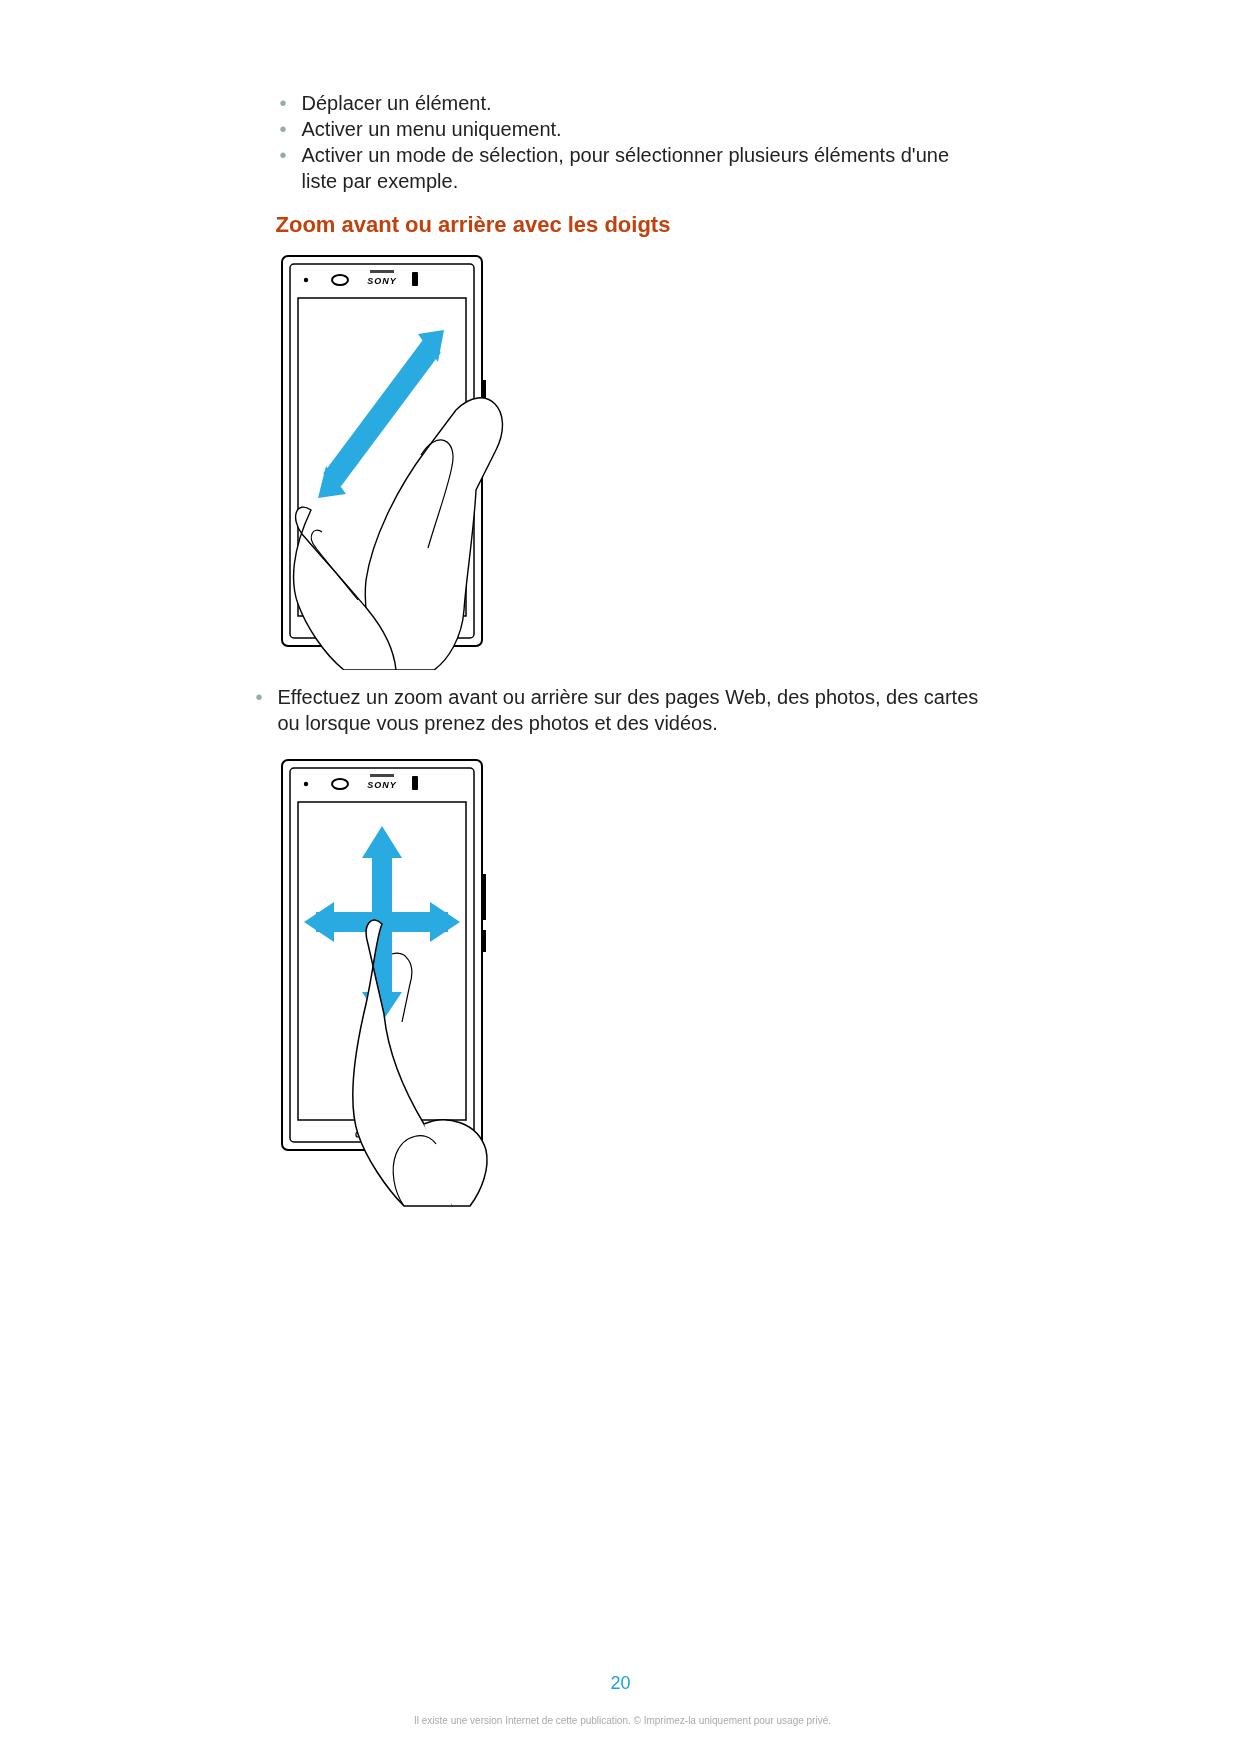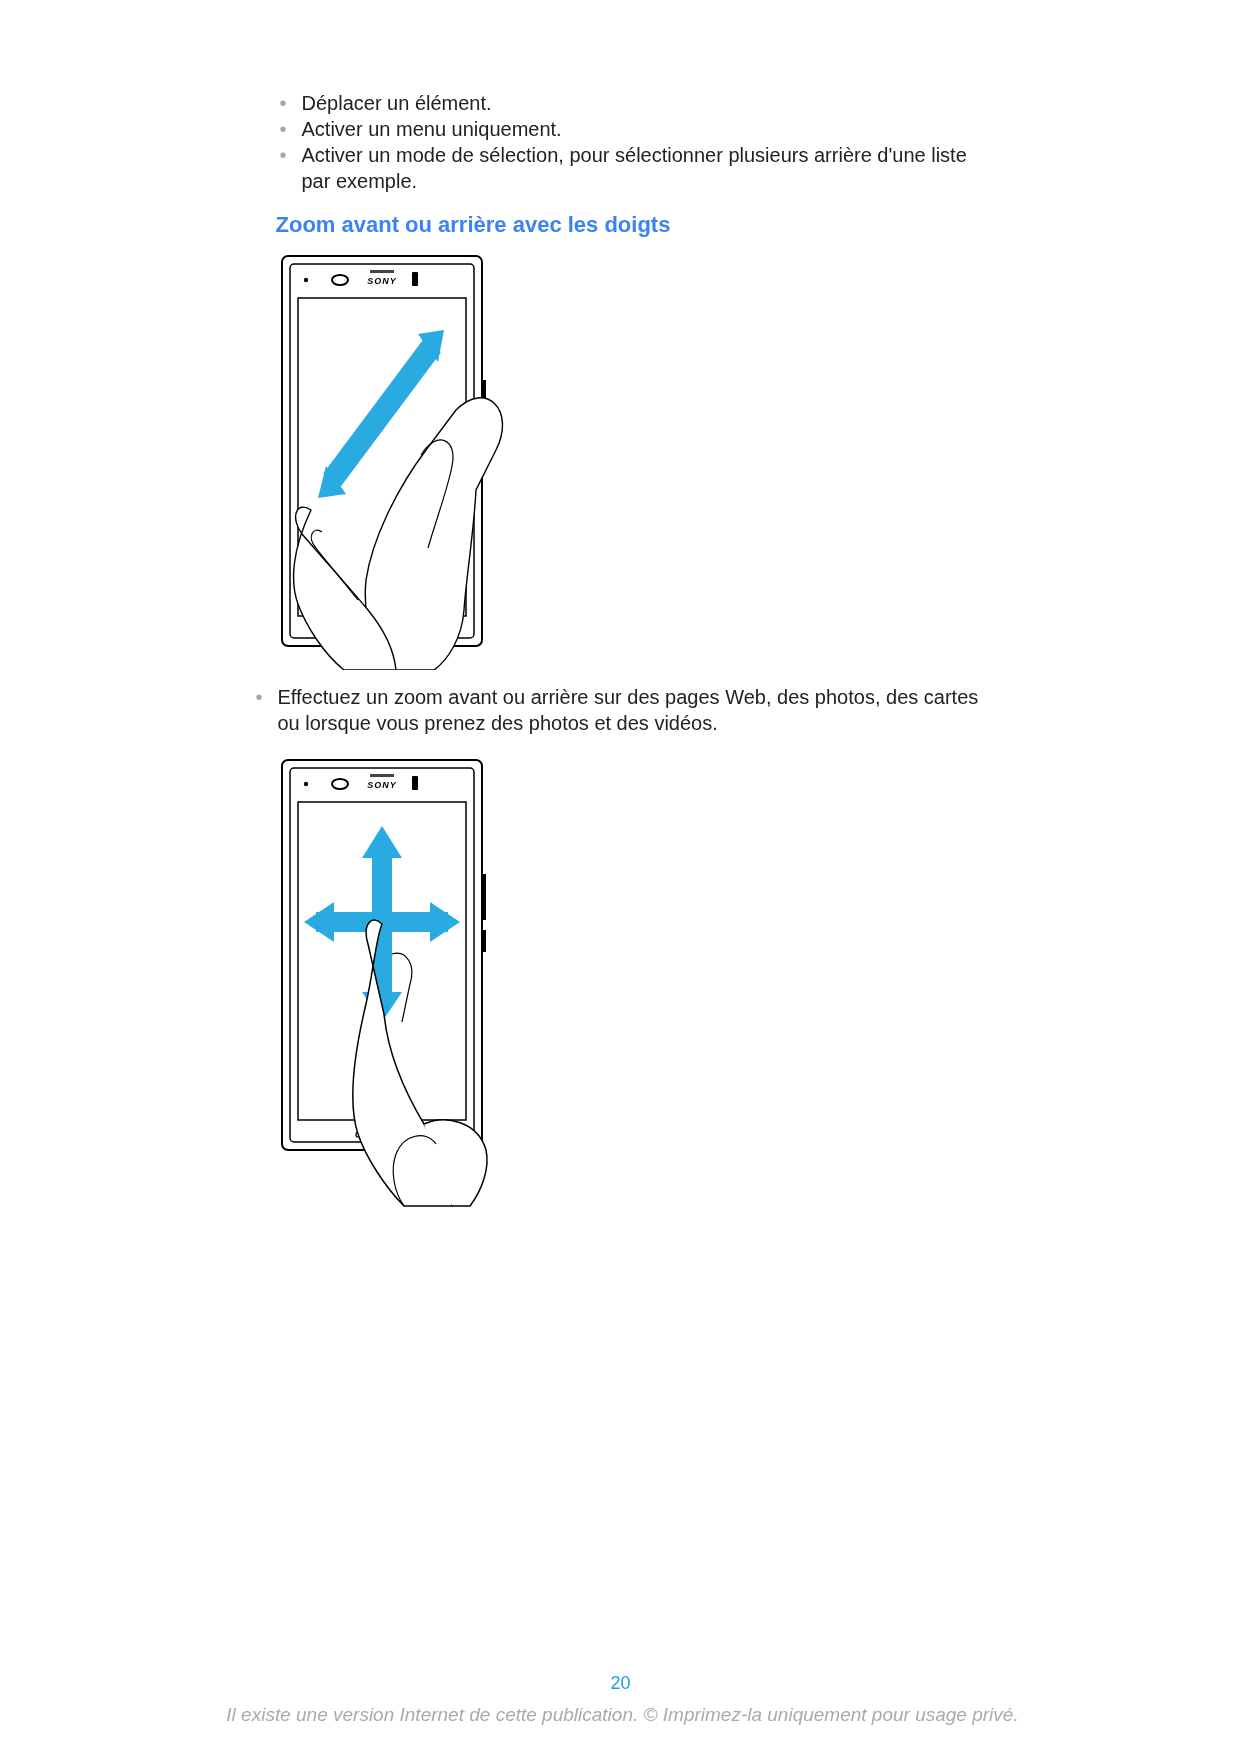--- a/index.html
+++ b/index.html
@@ -1,35 +1,35 @@
 <!DOCTYPE html>
 <html><head>
 <meta charset="utf-8">
 <style>
   html,body{margin:0;padding:0;background:#fff;font-family:"Segoe UI",Arial,Helvetica,sans-serif;color:#222;}
   .page{width:1038px;min-height:1754px;margin:10px auto;position:relative;box-sizing:border-box;padding:80px 150px 4px 150px;}
   .content{padding-left:24px;}
   ul.bullets{list-style:none;padding:0;margin:0 0 18px 0;}
   ul.bullets li{position:relative;padding-left:26px;font-size:20px;line-height:26px;margin:0;}
   ul.bullets li::before{content:"•";position:absolute;left:4px;top:0;color:#9aa;font-size:20px;}
-  h3.section{font-size:22px;font-weight:700;margin:18px 0 12px 0;color:#3b82f6;}
+  h3.section{font-size:22px;font-weight:700;margin:18px 0 12px 0;color:#c2410c;}
   .illus-wrap{margin:0 0 10px 0;font-style:italic;}
   .pagenum{position:absolute;bottom:70px;left:0;right:0;text-align:center;color:#1aa0e0;font-size:18px;}
-  .copyright{position:absolute;bottom:38px;left:4px;right:0;text-align:center;color:#aaa;font-size:19px;font-style:italic;}
+  .copyright{position:absolute;bottom:38px;left:4px;right:0;text-align:center;color:#aaa;font-size:10px;}
 </style>
 </head>
 <body>
 
 <div class="page">
   <div class="content">
 
     <ul class="bullets">
       <li>Déplacer un élément.</li>
       <li>Activer un menu uniquement.</li>
-      <li>Activer un mode de sélection, pour sélectionner plusieurs arrière d'une liste par exemple.</li>
+      <li>Activer un mode de sélection, pour sélectionner plusieurs éléments d'une liste par exemple.</li>
     </ul>
 
     <h3 class="section">Zoom avant ou arrière avec les doigts</h3>
 
     <div class="illus-wrap">
       <svg width="260" height="420" viewBox="0 0 260 420">
 
         <rect x="6" y="6" width="200" height="390" rx="6" fill="#fff" stroke="#000" stroke-width="2"></rect>
         <rect x="14" y="14" width="184" height="374" rx="4" fill="#fff" stroke="#000" stroke-width="1.5"></rect>
         <rect x="22" y="48" width="168" height="318" fill="#fff" stroke="#000" stroke-width="1.5"></rect>

